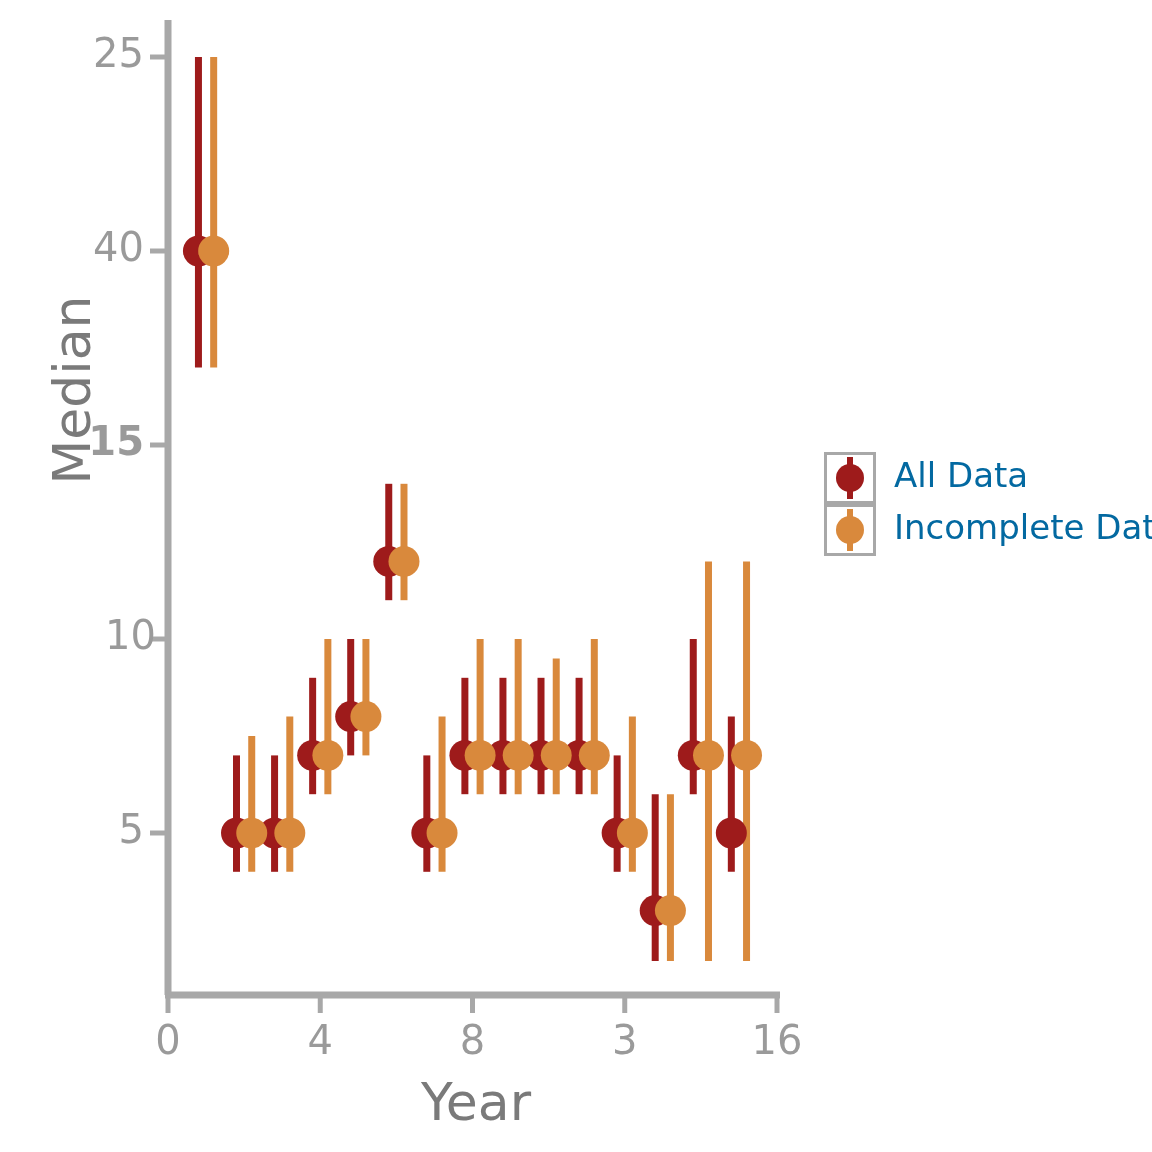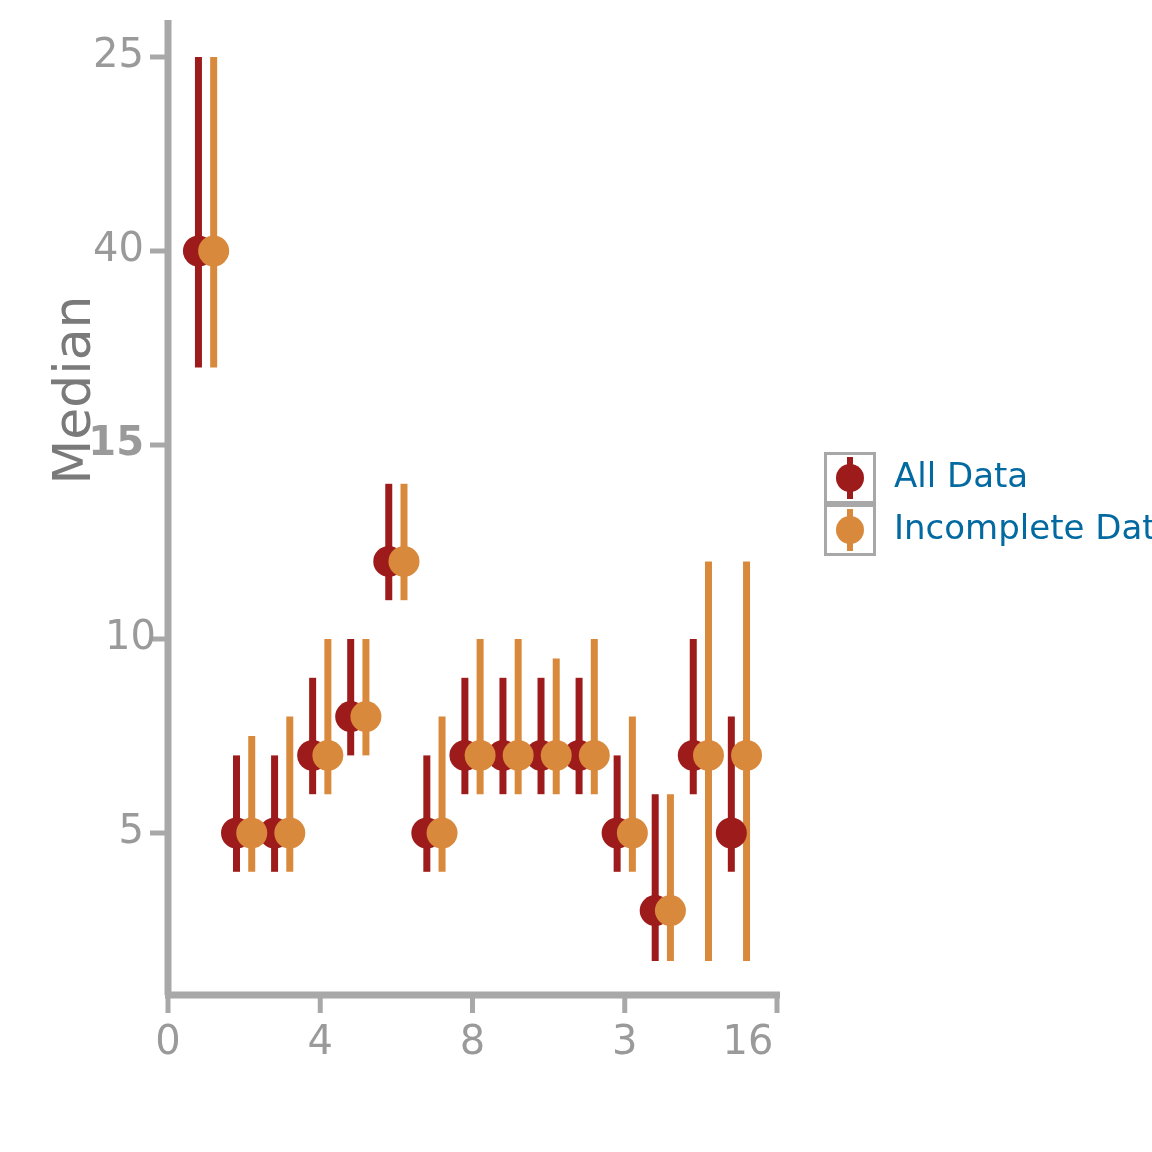--- a/index.html
+++ b/index.html
@@ -153,32 +153,33 @@
         <circle cx="594.3" cy="755.4" r="15.5" fill="#d9893c"></circle>
         <circle cx="632.3625" cy="833" r="15.5" fill="#d9893c"></circle>
         <circle cx="670.425" cy="910.6" r="15.5" fill="#d9893c"></circle>
         <circle cx="708.4875" cy="755.4" r="15.5" fill="#d9893c"></circle>
         <circle cx="746.55" cy="755.4" r="15.5" fill="#d9893c"></circle>
       </g>
     </svg>
 
   <div class="axis-title" id="ylabel">Median</div>
 
+  <div class="axis-title" id="xlabel">Year</div>
 
   <div id="tick-label-layer">
       <div class="tick-label ytick-label" style="left: 64px; top: 806px;">5</div>
       <div class="tick-label ytick-label" style="left: 76px; top: 612px;">10</div>
       <div class="tick-label ytick-label" style="left: 64px; top: 418px; font-weight: bold;">15</div>
       <div class="tick-label ytick-label" style="left: 64px; top: 224px;">40</div>
       <div class="tick-label ytick-label" style="left: 64px; top: 30px;">25</div>
       <div class="tick-label xtick-label" style="left: 128px; top: 1017px;">0</div>
       <div class="tick-label xtick-label" style="left: 280.25px; top: 1017px;">4</div>
       <div class="tick-label xtick-label" style="left: 432.5px; top: 1017px;">8</div>
       <div class="tick-label xtick-label" style="left: 584.75px; top: 1017px;">3</div>
-      <div class="tick-label xtick-label" style="left: 708px; top: 1017px; text-align: center;">16</div>
+      <div class="tick-label xtick-label" style="left: 737px; top: 1017px; text-align: center;">16</div>
     </div>
 
   <div id="legend-layer">
       <svg width="60" height="112" style="position:absolute;left:824px;top:452px;">
         <rect x="1.5" y="1.5" width="49" height="49" fill="none" stroke="#a8a8a8" stroke-width="3"></rect>
         <line x1="26" y1="5" x2="26" y2="47" stroke="#9e1b1b" stroke-width="6"></line>
         <circle cx="26" cy="26" r="14" fill="#9e1b1b"></circle>
         <rect x="1.5" y="53.5" width="49" height="49" fill="none" stroke="#a8a8a8" stroke-width="3"></rect>
         <line x1="26" y1="57" x2="26" y2="99" stroke="#d9893c" stroke-width="6"></line>
         <circle cx="26" cy="78" r="14" fill="#d9893c"></circle>

